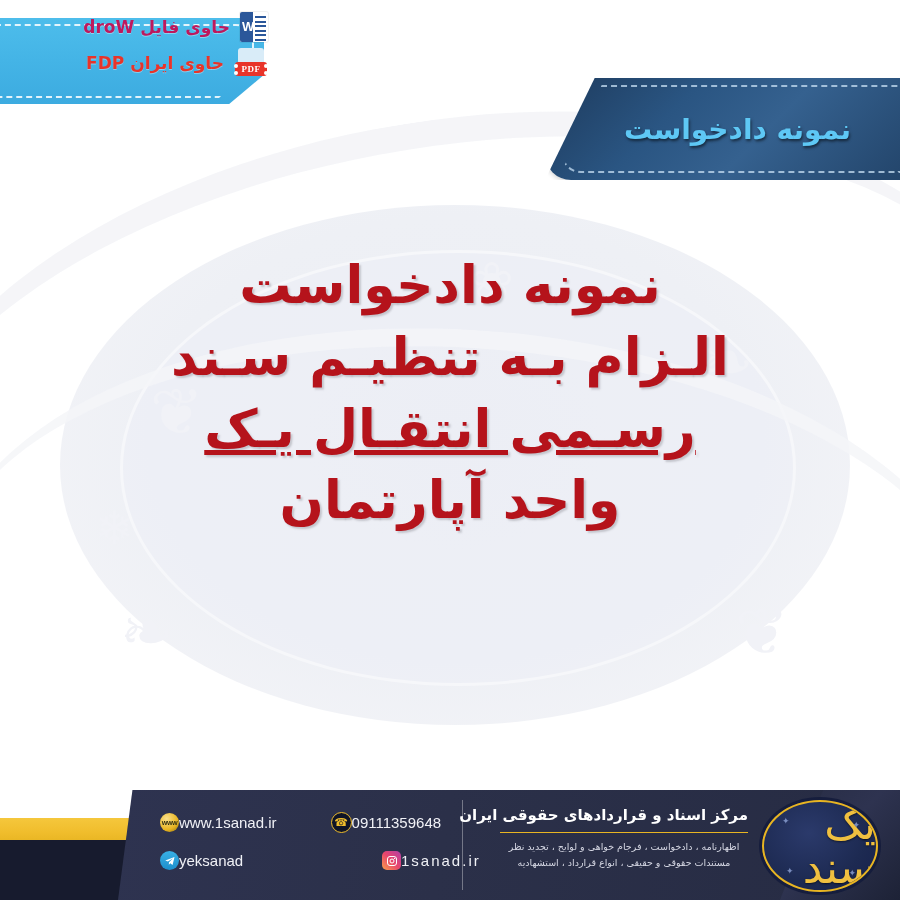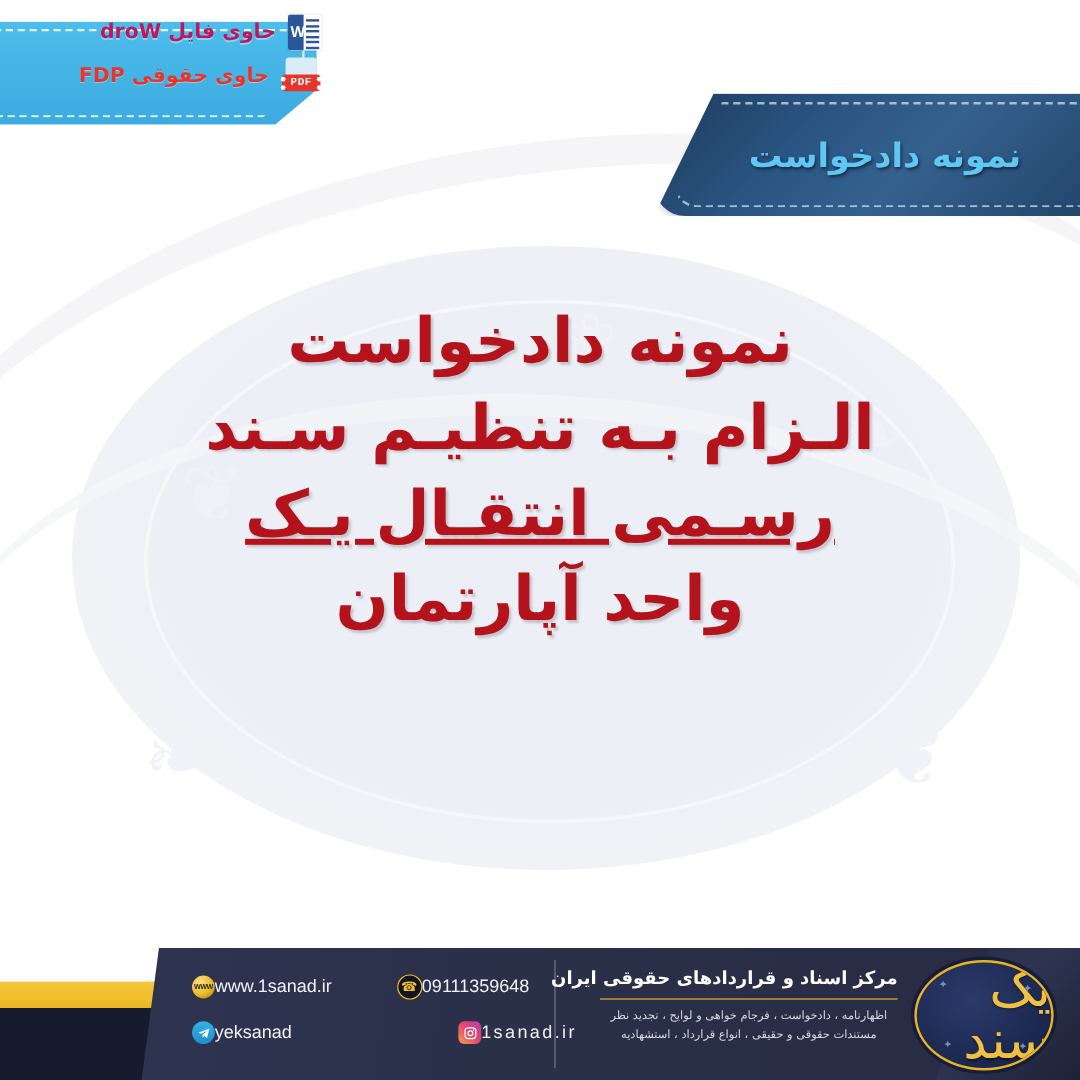--- a/index.html
+++ b/index.html
@@ -98,21 +98,21 @@
   }
   .ico-pdf .sheet {
     position:absolute; left:4px; top:0px; width:26px; height:16px;
     background:#d9ecf8; border-radius:3px;
   }
   .ico-pdf .tag {
     position:absolute; left:1px; top:14px; width:32px; height:14px;
     background:#e8342a; border-radius:3px;
     color:#fff; font-size:9px; font-weight:bold; letter-spacing:.5px;
     display:flex; align-items:center; justify-content:center;
-    font-family:Liberation Mono, monospace;
+    font-family:Liberation Serif, serif;
   }
   .ico-pdf .dot { position:absolute; width:4px; height:4px; background:#fff; border-radius:50%; }
 
   
   #topbar {
     position:absolute; right:0; top:78px;
     width: 355px; height: 102px;
     background: linear-gradient(135deg,#1d3a5c 0%, #2a5582 35%, #35618f 60%, #23456b 100%);
     border-radius: 26px 0 0 26px;
     clip-path: polygon(14% 0, 100% 0, 100% 100%, 0 100%);
@@ -265,21 +265,21 @@
 
   <div class="badge-row" id="row-pdf">
     <span class="ico-pdf">
       <span class="sheet"></span>
       <span class="tag">PDF</span>
       <span class="dot" style="left:0px; top:16px;"></span>
       <span class="dot" style="left:0px; top:23px;"></span>
       <span class="dot" style="right:0px; top:16px;"></span>
       <span class="dot" style="right:0px; top:23px;"></span>
     </span>
-    <span class="badge-label" id="pdf-label">حاوی حقوقی PDF</span>
+    <span class="badge-label" id="pdf-label">حاوی ایران PDF</span>
   </div>
 
   <div id="topbar">
     <div class="dash2"></div>
     <div id="topbar-title">نمونه دادخواست</div>
   </div>
 
   <div id="headline">
     <span class="hl" id="hl-1">نمونه دادخواست</span>
     <span class="hl" id="hl-2">الـزام بـه تنظیـم سـند</span>

